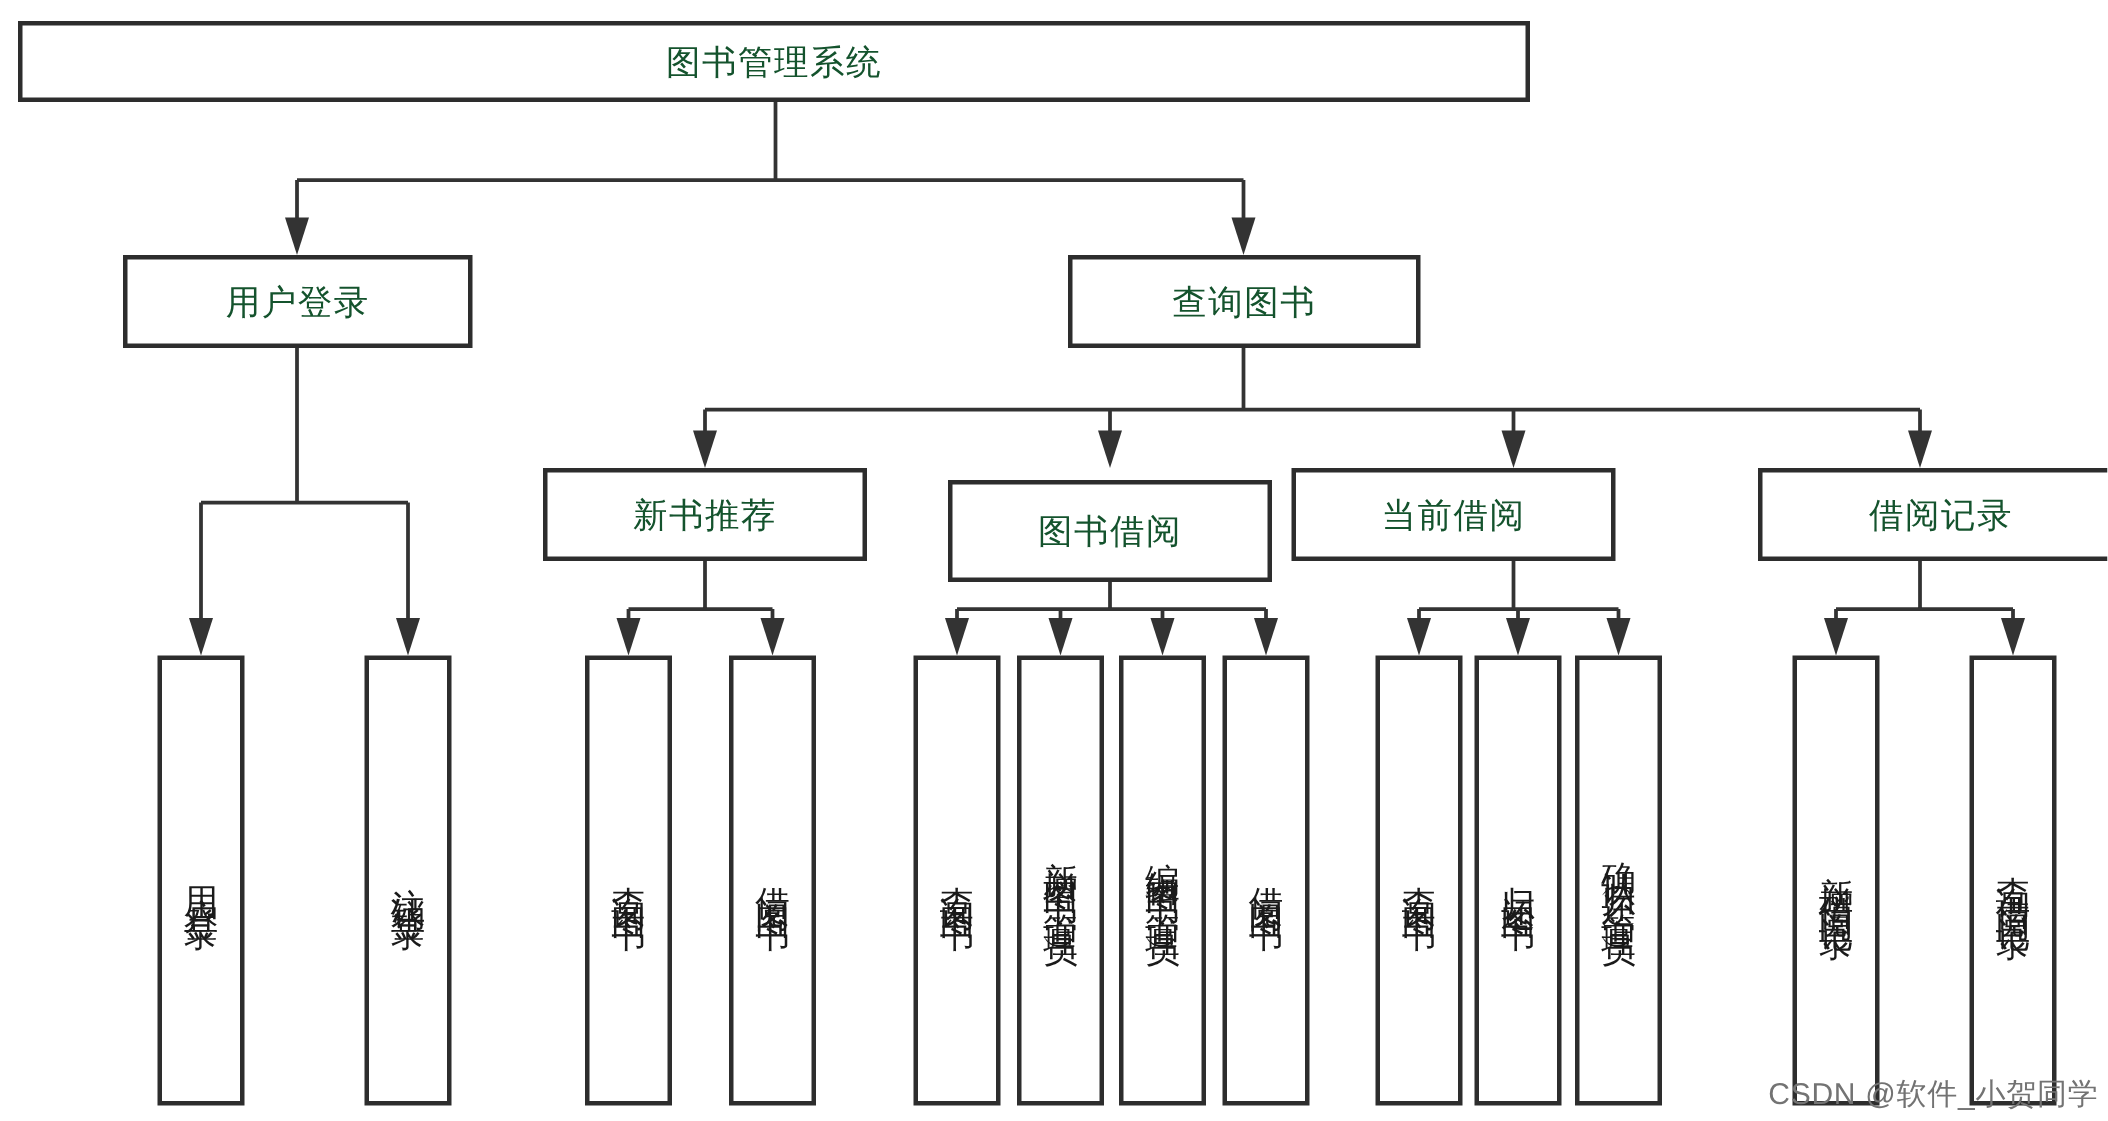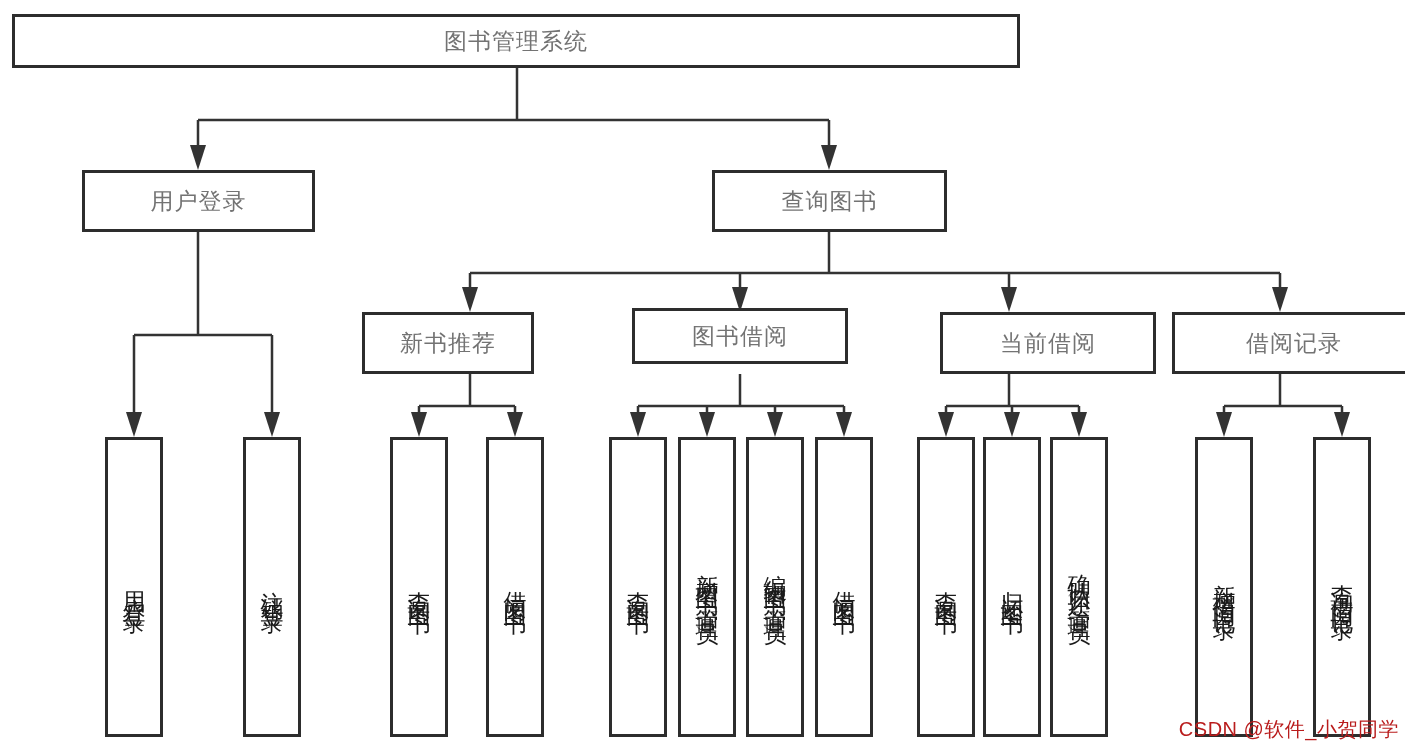--- a/index.html
+++ b/index.html
@@ -6,29 +6,29 @@
   .canvas{
     position:relative;width:1405px;height:747px;background:#ffffff;
     font-family:"Liberation Sans","DejaVu Sans",sans-serif;overflow:hidden;
   }
   svg.connectors{position:absolute;left:0;top:0;width:1405px;height:747px;}
   .node{
     position:absolute;box-sizing:border-box;border:3px solid #2d2d2d;background:#ffffff;
     display:flex;align-items:center;justify-content:center;
   }
   .hlabel{
-    font-size:23px;color:#737373;letter-spacing:1px;white-space:nowrap;
+    font-size:23px;color:#14532d;letter-spacing:1px;white-space:nowrap;
   }
   .vlabel{
     writing-mode:vertical-rl;text-orientation:mixed;
     font-size:23px;color:#1a1a1a;letter-spacing:0.3em;line-height:1;
   }
   .watermark{
     position:absolute;right:6px;bottom:4px;z-index:5;
-    font-size:20px;color:#b91c1c;letter-spacing:0.5px;white-space:nowrap;
+    font-size:20px;color:#737373;letter-spacing:0.5px;white-space:nowrap;
   }
 </style>
 </head>
 <body>
 
 <div class="canvas">
 
   <svg class="connectors" viewBox="0 0 1405 747" fill="none">
     <g stroke="#333333" stroke-width="2.5">
       <path d="M517 68 V120 M198 120 H829 M198 120 V148 M829 120 V148"></path>
@@ -76,27 +76,27 @@
     <span class="hlabel">图书管理系统</span>
   </div>
 
   <div class="node" style="left:82px;top:170px;width:233px;height:62px;">
     <span class="hlabel">用户登录</span>
   </div>
   <div class="node" style="left:712px;top:170px;width:235px;height:62px;">
     <span class="hlabel">查询图书</span>
   </div>
 
-  <div class="node" style="left:362px;top:312px;width:172px;height:62px;">
+  <div class="node" style="left:362px;top:312px;width:216px;height:62px;">
     <span class="hlabel">新书推荐</span>
   </div>
-  <div class="node" style="left:632px;top:308px;width:216px;height:56px;font-family:Liberation Serif, serif;">
+  <div class="node" style="left:632px;top:320px;width:216px;height:68px;font-family:Liberation Serif, serif;">
     <span class="hlabel">图书借阅</span>
   </div>
-  <div class="node" style="left:940px;top:312px;width:216px;height:62px;">
+  <div class="node" style="left:861px;top:312px;width:216px;height:62px;">
     <span class="hlabel">当前借阅</span>
   </div>
   <div class="node" style="left:1172px;top:312px;width:244px;height:62px;">
     <span class="hlabel">借阅记录</span>
   </div>
 
   <div class="node" style="left:105px;top:437px;width:58px;height:300px;">
     <span class="vlabel">用户登录</span>
   </div>
   <div class="node" style="left:243px;top:437px;width:58px;height:300px;">

